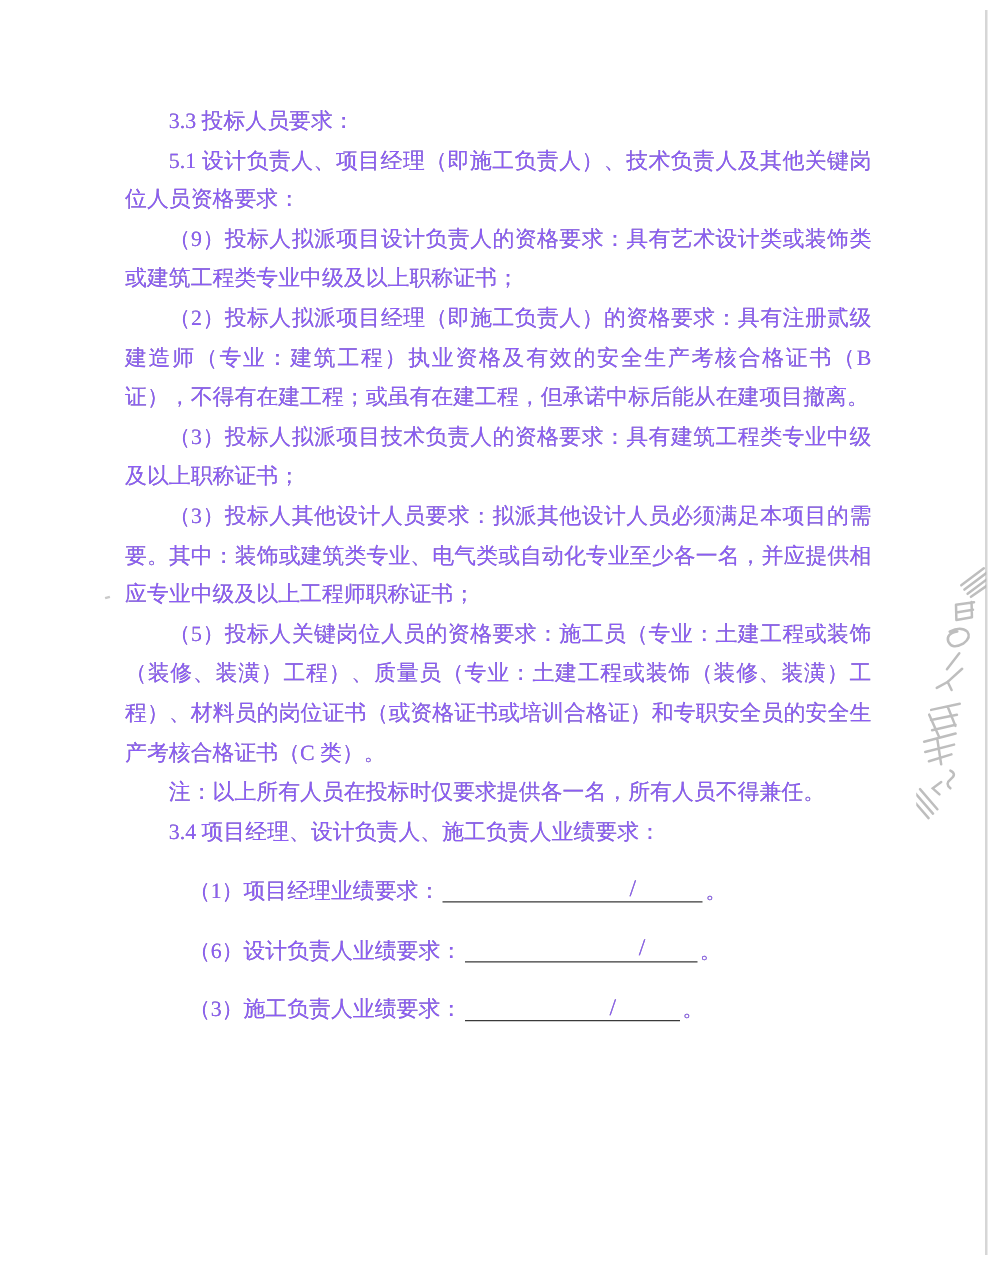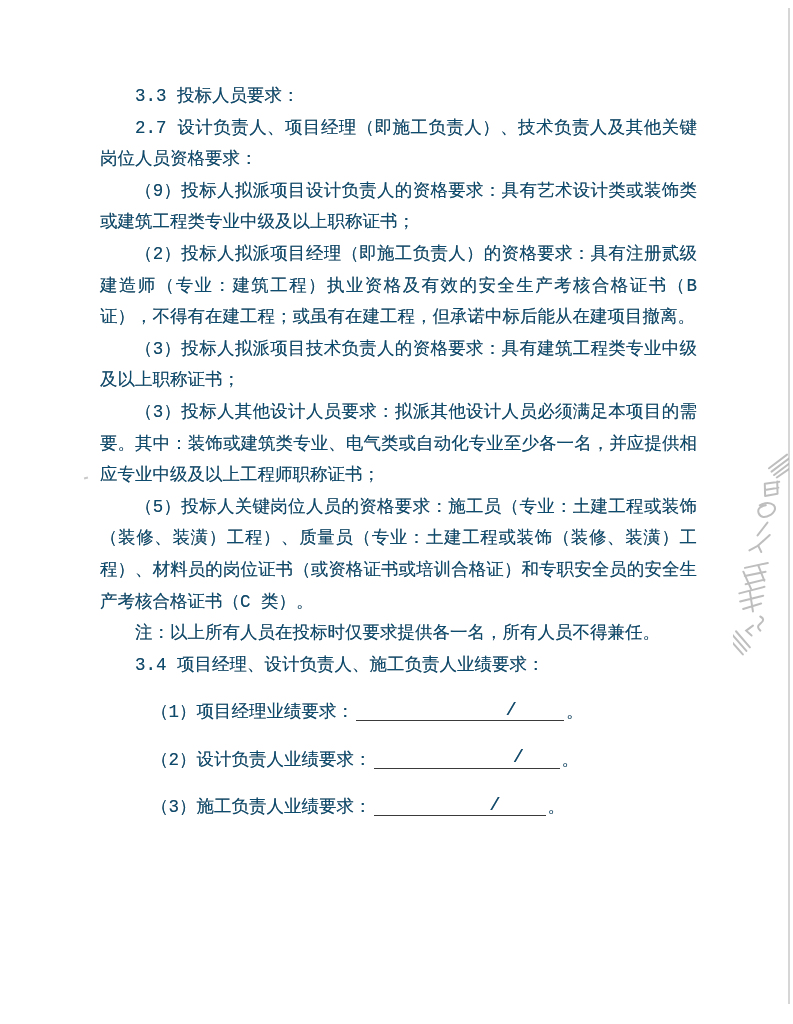--- a/index.html
+++ b/index.html
@@ -1,22 +1,22 @@
 <!DOCTYPE html>
 <html><head>
 <meta charset="utf-8">
 <style>
   html,body{margin:0;padding:0;background:#ffffff;}
   .page{
     position:relative;
     width:793px;height:1024px;
     background:#ffffff;
     overflow:hidden;
-    font-family:Liberation Mono, monospace;
-    color:#0c4a6e;
+    font-family:Liberation Serif, serif;
+    color:#8b5cf6;
   }
   .content{
     position:absolute;
     left:100px;top:81px;width:597px;
     font-size:17.5px;
     line-height:31.6px;
     text-align:justify;
     text-shadow:0 0 0.5px rgba(0,0,0,0.45);
   }
   .para{margin:0;text-indent:2em;}
@@ -58,34 +58,34 @@
     transform:rotate(-15deg);
   }
 </style>
 </head>
 <body>
 
 <div class="page">
 
   <div class="content">
     <p class="para">3.3 投标人员要求：</p>
-    <p class="para">2.7 设计负责人、项目经理（即施工负责人）、技术负责人及其他关键岗位人员资格要求：</p>
+    <p class="para">5.1 设计负责人、项目经理（即施工负责人）、技术负责人及其他关键岗位人员资格要求：</p>
     <p class="para">（9）投标人拟派项目设计负责人的资格要求：具有艺术设计类或装饰类或建筑工程类专业中级及以上职称证书；</p>
     <p class="para">（2）投标人拟派项目经理（即施工负责人）的资格要求：具有注册贰级建造师（专业：建筑工程）执业资格及有效的安全生产考核合格证书（B 证），不得有在建工程；或虽有在建工程，但承诺中标后能从在建项目撤离。</p>
     <p class="para">（3）投标人拟派项目技术负责人的资格要求：具有建筑工程类专业中级及以上职称证书；</p>
     <p class="para">（3）投标人其他设计人员要求：拟派其他设计人员必须满足本项目的需要。其中：装饰或建筑类专业、电气类或自动化专业至少各一名，并应提供相应专业中级及以上工程师职称证书；</p>
     <p class="para">（5）投标人关键岗位人员的资格要求：施工员（专业：土建工程或装饰（装修、装潢）工程）、质量员（专业：土建工程或装饰（装修、装潢）工程）、材料员的岗位证书（或资格证书或培训合格证）和专职安全员的安全生产考核合格证书（C 类）。</p>
     <p class="para">注：以上所有人员在投标时仅要求提供各一名，所有人员不得兼任。</p>
     <p class="para">3.4 项目经理、设计负责人、施工负责人业绩要求：</p>
 
     <div class="blank-row">
       <span>（1）项目经理业绩要求：</span><span class="blank b1"><span class="slash">/</span></span><span>。</span>
     </div>
     <div class="blank-row">
-      <span>（2）设计负责人业绩要求：</span><span class="blank b2"><span class="slash">/</span></span><span>。</span>
+      <span>（6）设计负责人业绩要求：</span><span class="blank b2"><span class="slash">/</span></span><span>。</span>
     </div>
     <div class="blank-row">
       <span>（3）施工负责人业绩要求：</span><span class="blank b3"><span class="slash">/</span></span><span>。</span>
     </div>
   </div>
 
   <div class="paper-edge"></div>
   <div class="speck"></div>
 
   <svg class="margin-mark" viewBox="0 0 56 212" xmlns="http://www.w3.org/2000/svg">

